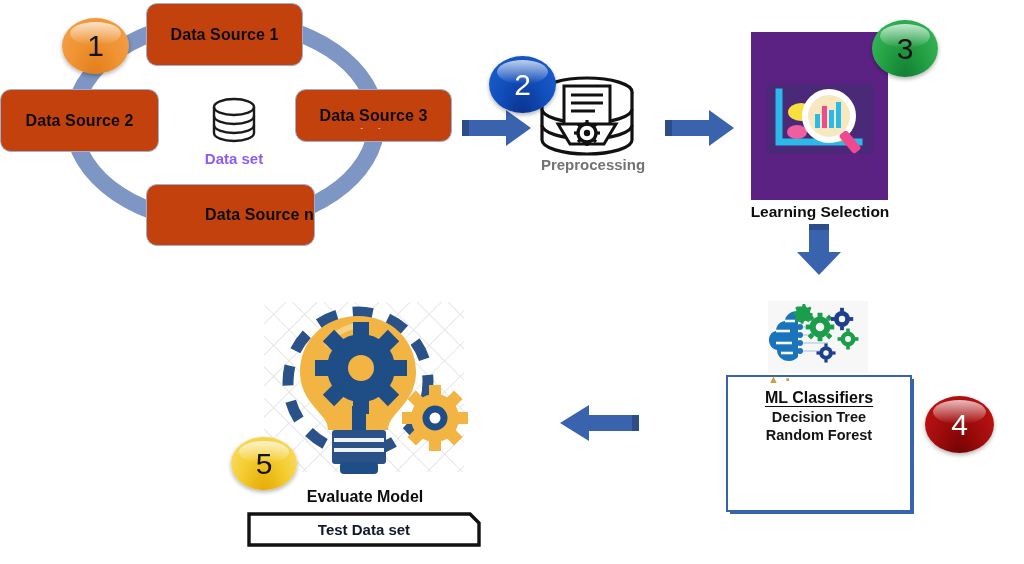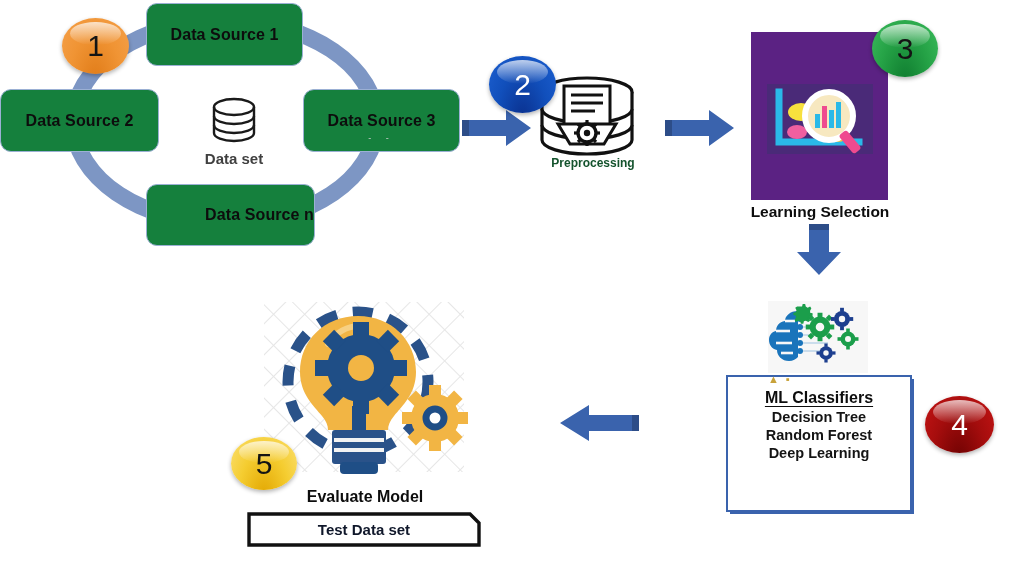--- a/index.html
+++ b/index.html
@@ -14,40 +14,40 @@
   
   .ring{
     left:65px;top:12px;width:320px;height:220px;
     border:17px solid #7d96c4;border-radius:50%;
     box-sizing:border-box;
   }
 
   
   .srcbox{
     box-sizing:border-box;
-    background:#15803d;
+    background:#c2410c;
     border:1.5px solid #9bb0d4;
     border-radius:11px;
     display:flex;align-items:center;justify-content:center;
     font-weight:bold;font-size:16px;color:#0d0d0d;
     letter-spacing:.1px;
   }
   .srcbox.s1{left:146px;top:3px;width:157px;height:63px;}
   .srcbox.s2{left:0px;top:89px;width:159px;height:63px;}
-  .srcbox.s3{left:303px;top:89px;width:157px;height:63px;}
+  .srcbox.s3{left:295px;top:89px;width:157px;height:53px;}
   .srcbox.sn{left:146px;top:184px;width:169px;height:62px;justify-content:flex-end;}
   .srcbox .ghost{
     position:absolute;bottom:8px;left:0;right:0;text-align:center;
     font-size:9px;color:#cfcfcf;letter-spacing:6px;font-weight:normal;
   }
 
   
   .dataset-wrap{left:186px;top:96px;width:96px;height:72px;text-align:center;}
   .dataset-label{
-    font-weight:bold;font-size:15px;color:#404040;margin-top:2px;
+    font-weight:bold;font-size:15px;color:#8b5cf6;margin-top:2px;
   }
 
   
   .badge{
     border-radius:50%;
     display:flex;align-items:center;justify-content:center;
     font-size:30px;font-weight:400;
     font-family:"Liberation Sans", sans-serif;
     box-shadow:0 2px 4px rgba(0,0,0,.30);
     overflow:hidden;
@@ -76,21 +76,21 @@
       color:#141414;}
 
   
   .arrow-r{position:absolute;}
   .arrow-r svg, .arrow-l svg, .arrow-d svg{display:block;}
 
   
   .prep-wrap{left:528px;top:76px;width:130px;height:100px;}
   .prep-label{
     position:absolute;left:-8px;top:80px;width:146px;text-align:center;
-    font-weight:bold;font-size:12px;color:#14532d;
+    font-weight:bold;font-size:15px;color:#737373;
   }
 
   
   .fs-card{
     left:751px;top:32px;width:137px;height:168px;
     background:#5b2283;
   }
   .fs-label{
     left:736px;top:203px;width:168px;text-align:center;
     font-weight:bold;font-size:15.5px;color:#0d0d0d;
@@ -350,21 +350,20 @@
         </g>
       </g>
     </svg>
   </div>
 
   <div class="abs mlbox">
     <div class="spill">▲ ▪</div>
     <div class="ttl">ML Classifiers</div>
     <div class="li">Decision Tree</div>
     <div class="li">Random Forest</div>
-    <div class="li">Deep Learning</div>
   </div>
 
   <div class="abs badge b4">
     <span>4</span>
   </div>
 
   <div class="abs arrow-l" style="left:558px;top:402px;">
     <svg width="82" height="42" viewBox="0 0 82 42">
       <path d="M81 13 H31 V3 L2 21 L31 39 V29 H81 Z" fill="#3a63ad"></path>
       <path d="M74 13 H81 V29 H74 Z" fill="#2d4d88"></path>

